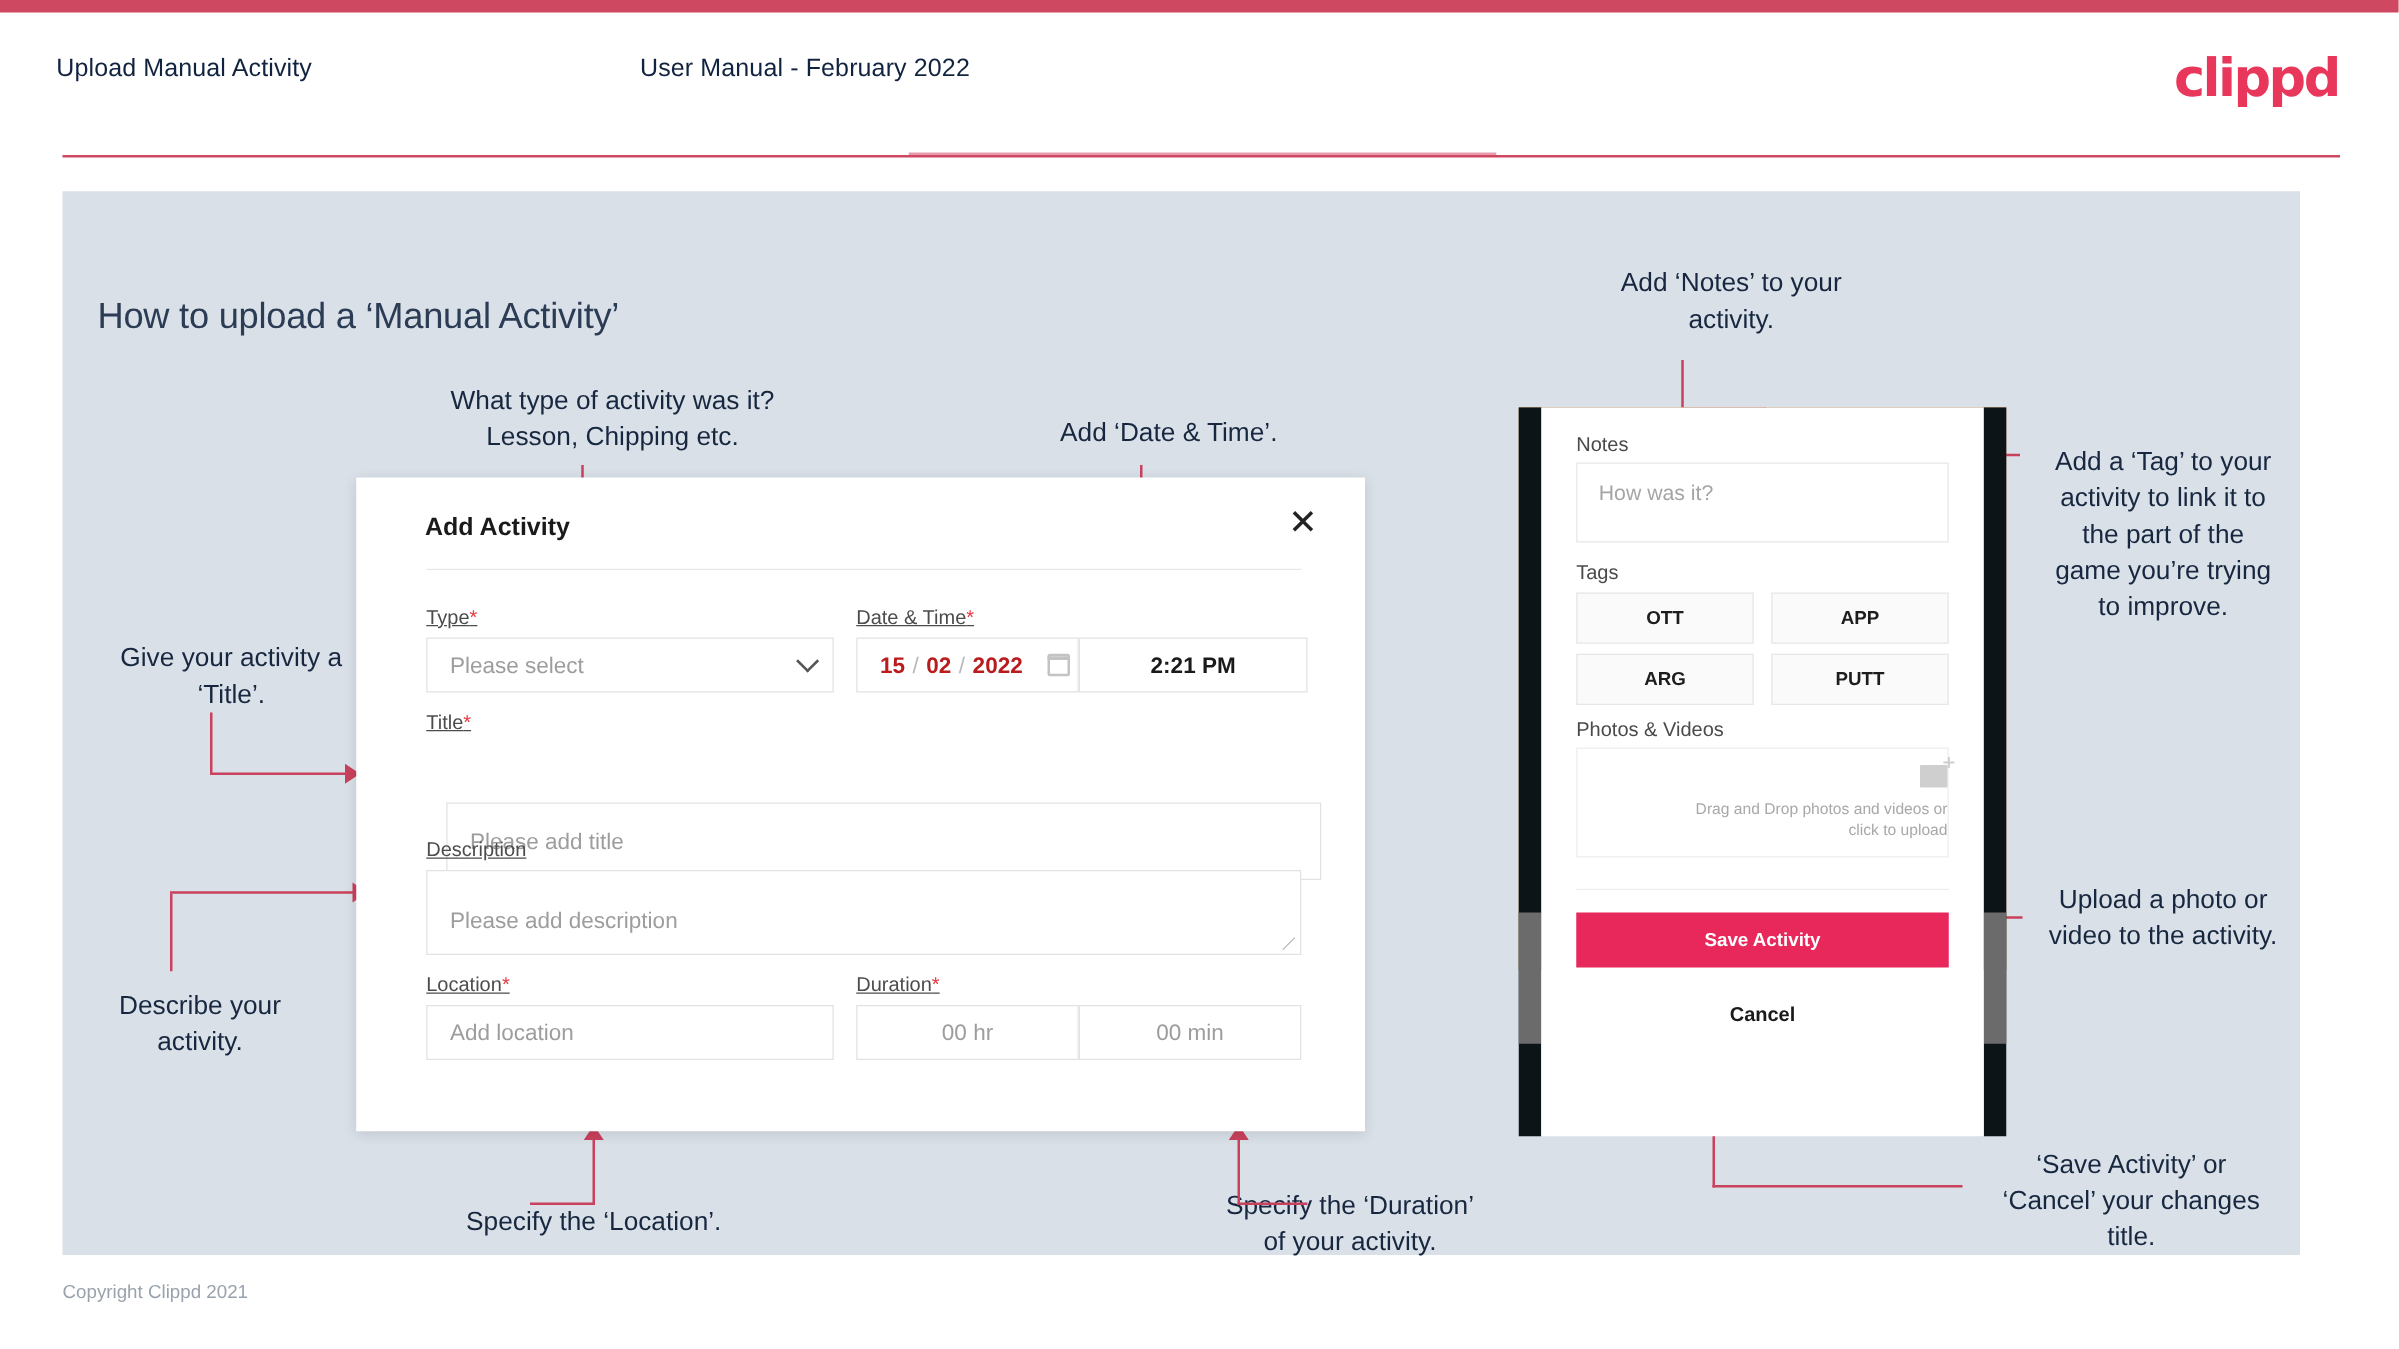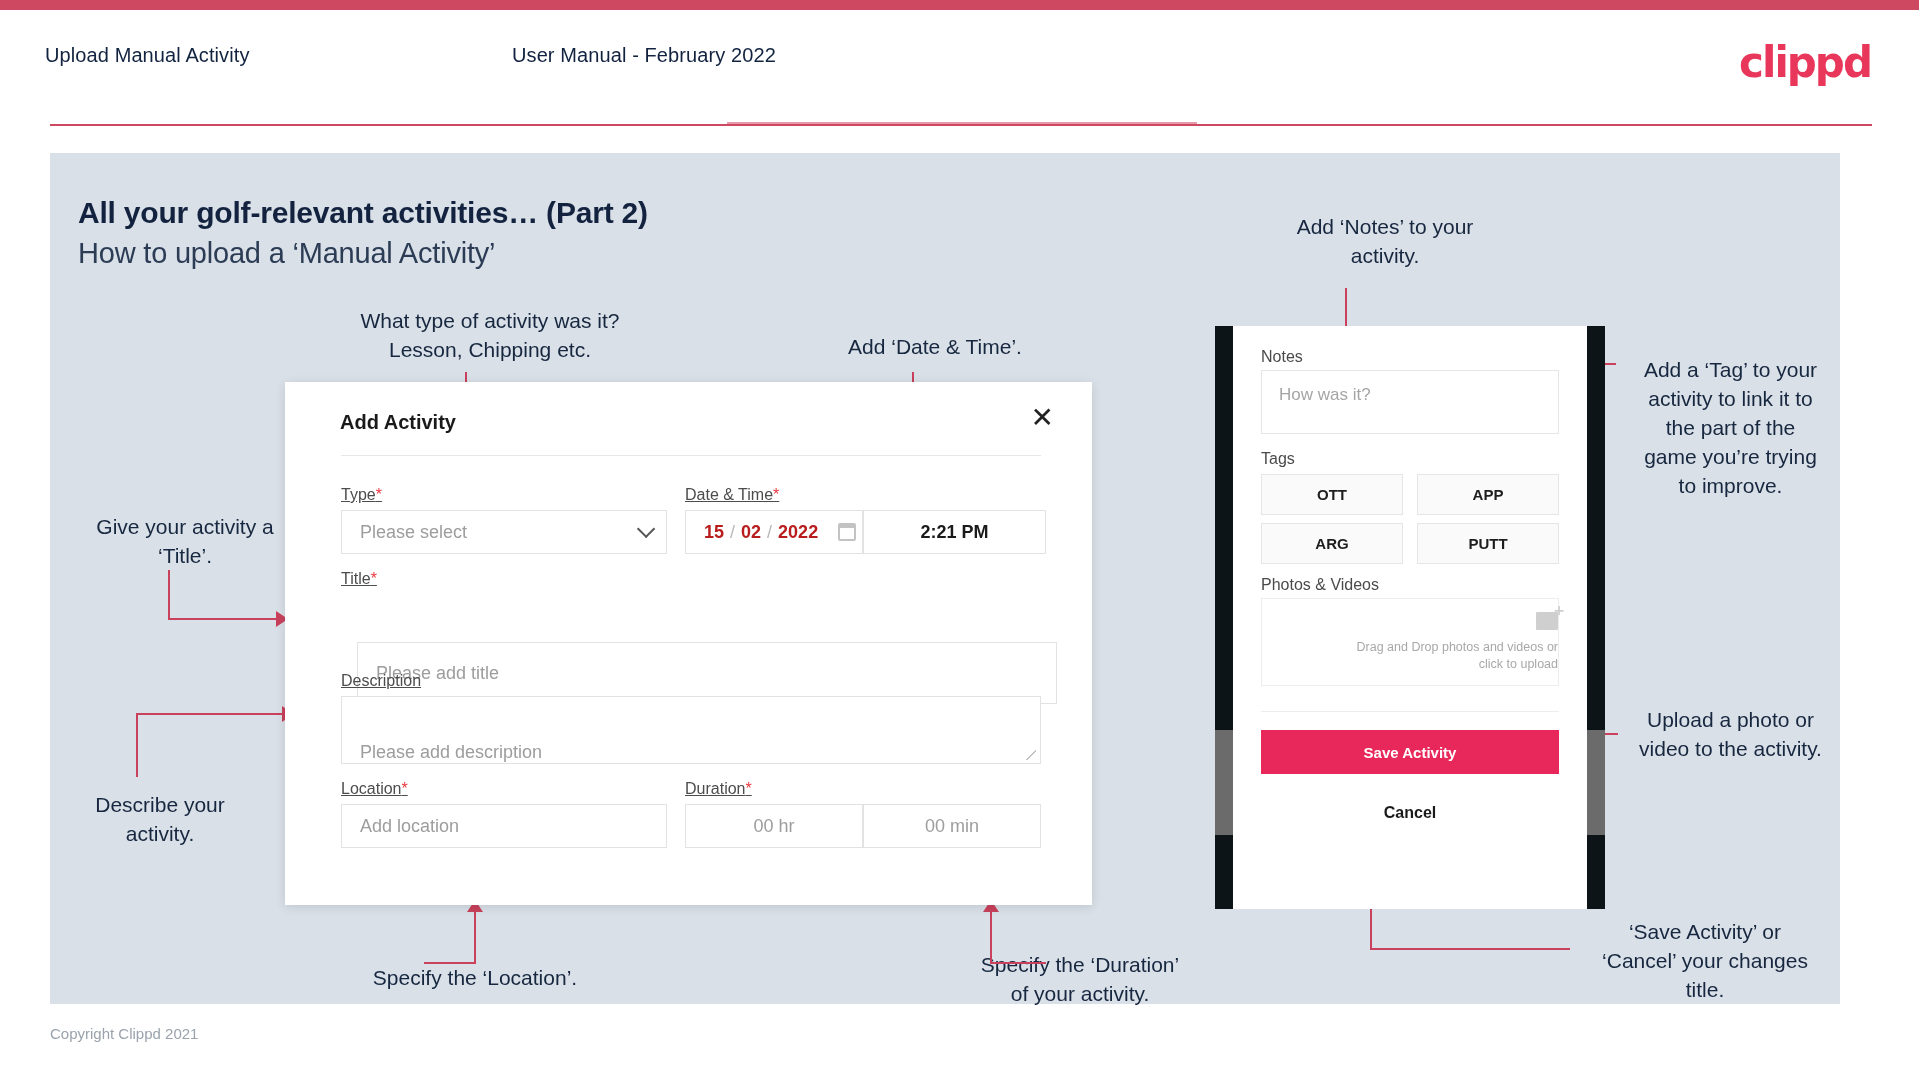--- a/index.html
+++ b/index.html
@@ -183,21 +183,20 @@
 <div id="root">
 
   <div class="topbar"></div>
   <div class="hdr-title">Upload Manual Activity</div>
   <div class="hdr-sub">User Manual - February 2022</div>
   <div class="logo">clippd</div>
   <div class="hdr-rule"></div>
   <div class="hdr-rule2"></div>
 
   <div class="slide"></div>
-  <div class="h1">All your golf-relevant activities… (Part 2)</div>
   <div class="h2">How to upload a ‘Manual Activity’</div>
   <div class="footer">Copyright Clippd 2021</div>
 
   <div class="ann" style="left:330px; top:306px; width:320px;">What type of activity was it?
 Lesson, Chipping etc.</div>
   <div class="ann" style="left:790px; top:332px; width:290px;">Add ‘Date &amp; Time’.</div>
   <div class="ann" style="left:40px; top:512px; width:290px;">Give your activity a
 ‘Title’.</div>
   <div class="ann" style="left:40px; top:790px; width:240px;">Describe your
 activity.</div>
@@ -292,21 +291,21 @@
     <div class="field-label" style="left:56px; top:188px;">
       <span>Title</span><span class="req">*</span>
     </div>
     <div class="inp" style="left:72px; top:212px; width:700px; height:62px;margin-top:48px;">
       <span>Please add title</span>
     </div>
 
     <div class="field-label" style="left:56px; top:290px;">
       <span>Description</span>
     </div>
-    <div class="inp" style="left:56px; top:314px; width:700px; height:68px; align-items:flex-end; padding-top:13px;">
+    <div class="inp" style="left:56px; top:314px; width:700px; height:68px; align-items:center; padding-top:13px;">
       <span>Please add description</span>
       <span class="resize-grip"></span>
     </div>
 
     <div class="field-label" style="left:56px; top:398px;">
       <span>Location</span><span class="req">*</span>
     </div>
     <div class="inp" style="left:56px; top:422px; width:326px; height:44px;">
       <span>Add location</span>
     </div>

